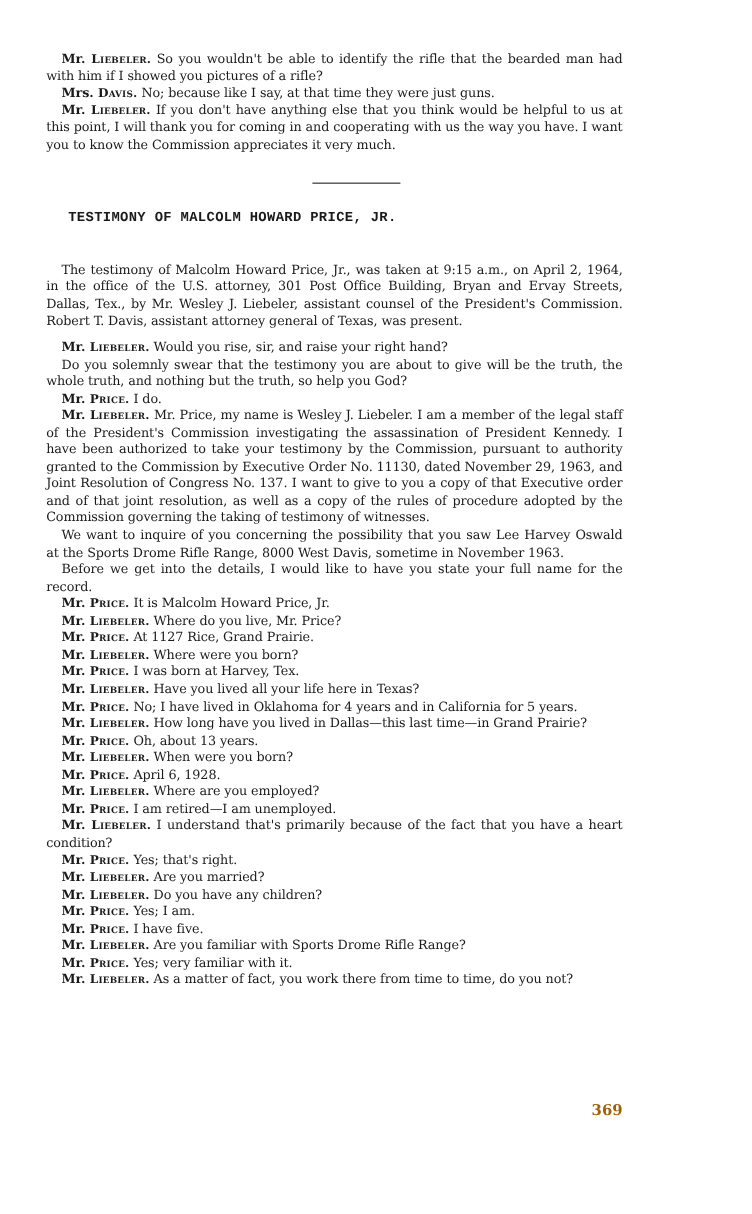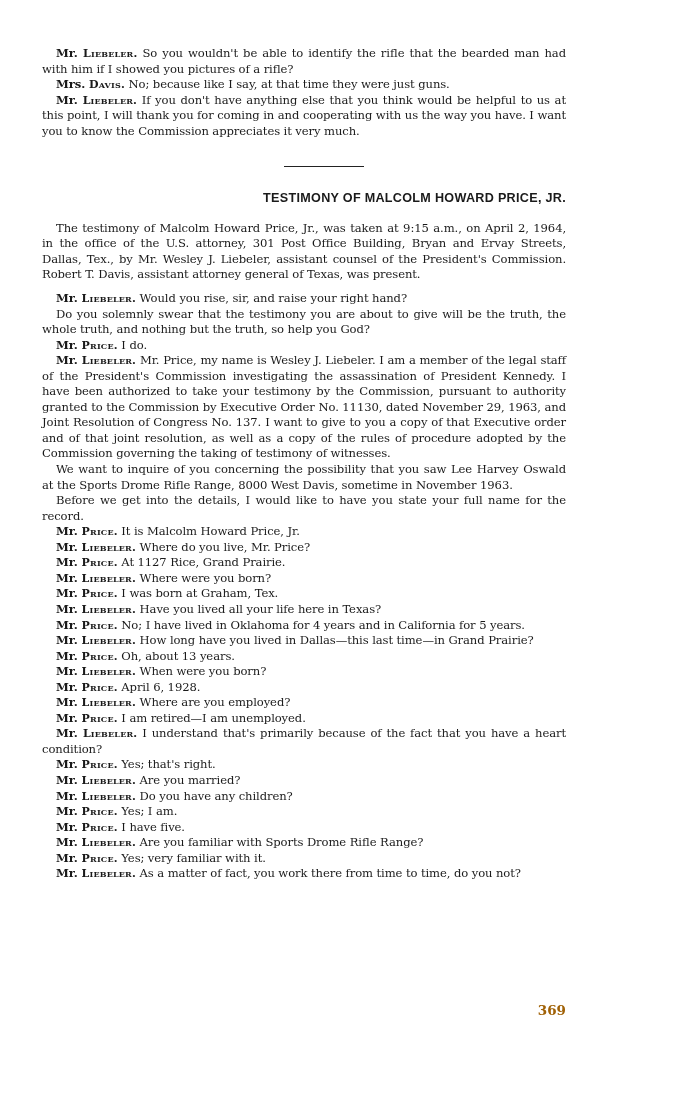--- a/index.html
+++ b/index.html
@@ -25,28 +25,28 @@
   .divider {
     width: 80px;
     height: 0;
     border-top: 1.5px solid #222;
     margin: 27px auto 0 auto;
     position: relative;
     left: 20px;
   }
   .heading {
     margin: 24px 0 0 0;
-    text-align: right;
-    font-family: Liberation Sans, sans-serif;
+    text-align: left;
+    font-family: Liberation Mono, monospace;
     font-weight: bold;
     font-size: 12.6px;
     letter-spacing: 0.3px;
     padding-left: 20px;
   }
-  .intro { margin-top: 14px; }
+  .intro { margin-top: 31px; }
   .gap { margin-top: 8px; }
   .pagenum {
     position: absolute;
     right: 118px;
     top: 1002px;
     font-family: "DejaVu Serif", "Liberation Serif", serif;
     font-weight: bold;
     font-size: 13.5px;
     color: #a16207;
   }
@@ -67,21 +67,21 @@
       <p class="p"><span style="font-weight: bold;">Mr. </span><span class="sc" style="font-weight: bold;">Liebeler.</span><span> Would you rise, sir, and raise your right hand?</span></p>
       <p class="p"><span>Do you solemnly swear that the testimony you are about to give will be the truth, the whole truth, and nothing but the truth, so help you God?</span></p>
       <p class="p"><span style="font-weight: bold;">Mr. </span><span class="sc" style="font-weight: bold;">Price.</span><span> I do.</span></p>
       <p class="p"><span style="font-weight: bold;">Mr. </span><span class="sc" style="font-weight: bold;">Liebeler.</span><span> Mr. Price, my name is Wesley J. Liebeler.  I am a member of the legal staff of the President's Commission investigating the assassination of President Kennedy.  I have been authorized to take your testimony by the Commission, pursuant to authority granted to the Commission by Executive Order No. 11130, dated November 29, 1963, and Joint Resolution of Congress No. 137.  I want to give to you a copy of that Executive order and of that joint resolution, as well as a copy of the rules of procedure adopted by the Commission governing the taking of testimony of witnesses.</span></p>
       <p class="p"><span>We want to inquire of you concerning the possibility that you saw Lee Harvey Oswald at the Sports Drome Rifle Range, 8000 West Davis, sometime in November 1963.</span></p>
       <p class="p"><span>Before we get into the details, I would like to have you state your full name for the record.</span></p>
       <p class="p"><span style="font-weight: bold;">Mr. </span><span class="sc" style="font-weight: bold;">Price.</span><span> It is Malcolm Howard Price, Jr.</span></p>
       <p class="p"><span style="font-weight: bold;">Mr. </span><span class="sc" style="font-weight: bold;">Liebeler.</span><span> Where do you live, Mr. Price?</span></p>
       <p class="p"><span style="font-weight: bold;">Mr. </span><span class="sc" style="font-weight: bold;">Price.</span><span> At 1127 Rice, Grand Prairie.</span></p>
       <p class="p"><span style="font-weight: bold;">Mr. </span><span class="sc" style="font-weight: bold;">Liebeler.</span><span> Where were you born?</span></p>
-      <p class="p"><span style="font-weight: bold;">Mr. </span><span class="sc" style="font-weight: bold;">Price.</span><span> I was born at Graham, Tex.</span></p>
+      <p class="p"><span style="font-weight: bold;">Mr. </span><span class="sc" style="font-weight: bold;">Price.</span><span> I was born at Harvey, Tex.</span></p>
       <p class="p"><span style="font-weight: bold;">Mr. </span><span class="sc" style="font-weight: bold;">Liebeler.</span><span> Have you lived all your life here in Texas?</span></p>
       <p class="p"><span style="font-weight: bold;">Mr. </span><span class="sc" style="font-weight: bold;">Price.</span><span> No; I have lived in Oklahoma for 4 years and in California for 5 years.</span></p>
       <p class="p"><span style="font-weight: bold;">Mr. </span><span class="sc" style="font-weight: bold;">Liebeler.</span><span> How long have you lived in Dallas—this last time—in Grand Prairie?</span></p>
       <p class="p"><span style="font-weight: bold;">Mr. </span><span class="sc" style="font-weight: bold;">Price.</span><span> Oh, about 13 years.</span></p>
       <p class="p"><span style="font-weight: bold;">Mr. </span><span class="sc" style="font-weight: bold;">Liebeler.</span><span> When were you born?</span></p>
       <p class="p"><span style="font-weight: bold;">Mr. </span><span class="sc" style="font-weight: bold;">Price.</span><span> April 6, 1928.</span></p>
       <p class="p"><span style="font-weight: bold;">Mr. </span><span class="sc" style="font-weight: bold;">Liebeler.</span><span> Where are you employed?</span></p>
       <p class="p"><span style="font-weight: bold;">Mr. </span><span class="sc" style="font-weight: bold;">Price.</span><span> I am retired—I am unemployed.</span></p>
       <p class="p"><span style="font-weight: bold;">Mr. </span><span class="sc" style="font-weight: bold;">Liebeler.</span><span> I understand that's primarily because of the fact that you have a heart condition?</span></p>
       <p class="p"><span style="font-weight: bold;">Mr. </span><span class="sc" style="font-weight: bold;">Price.</span><span> Yes; that's right.</span></p>

